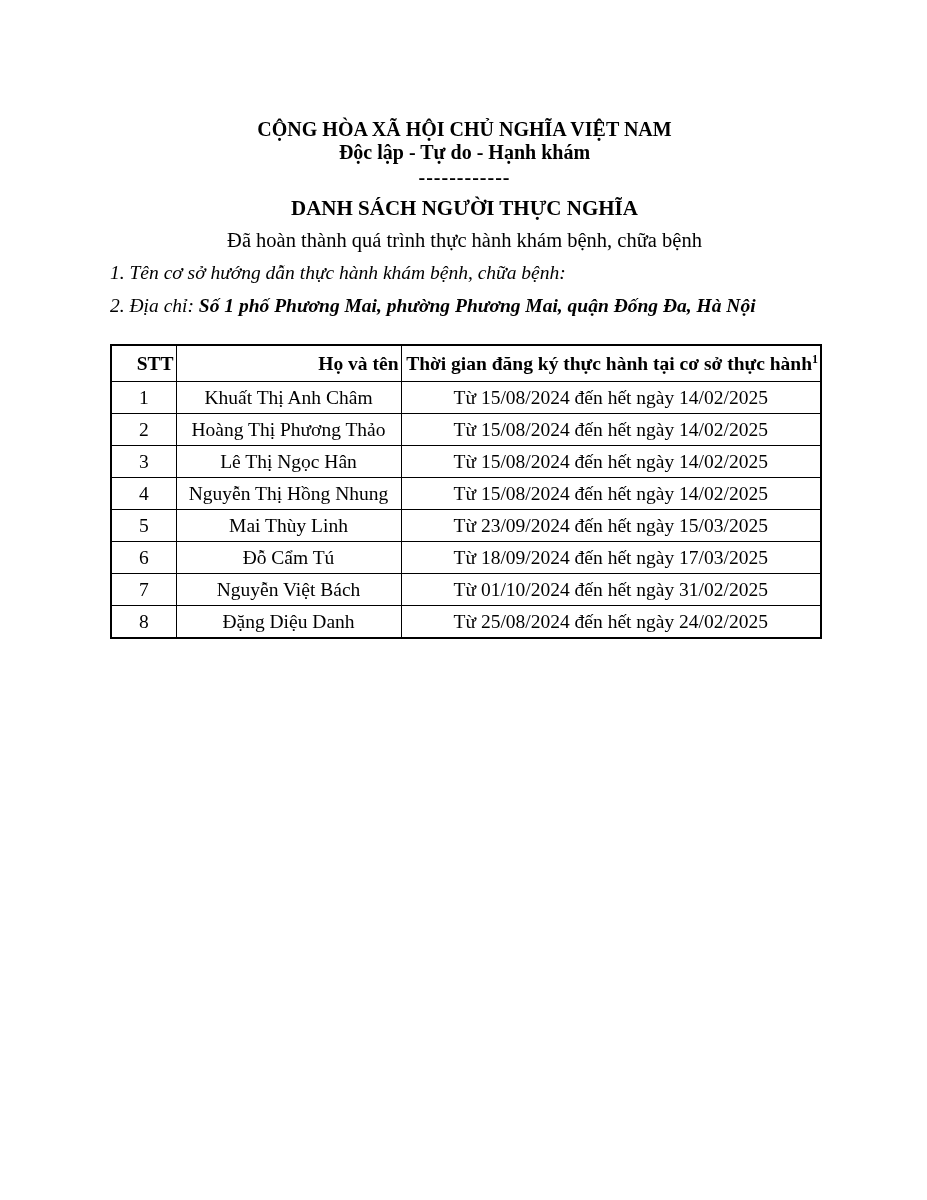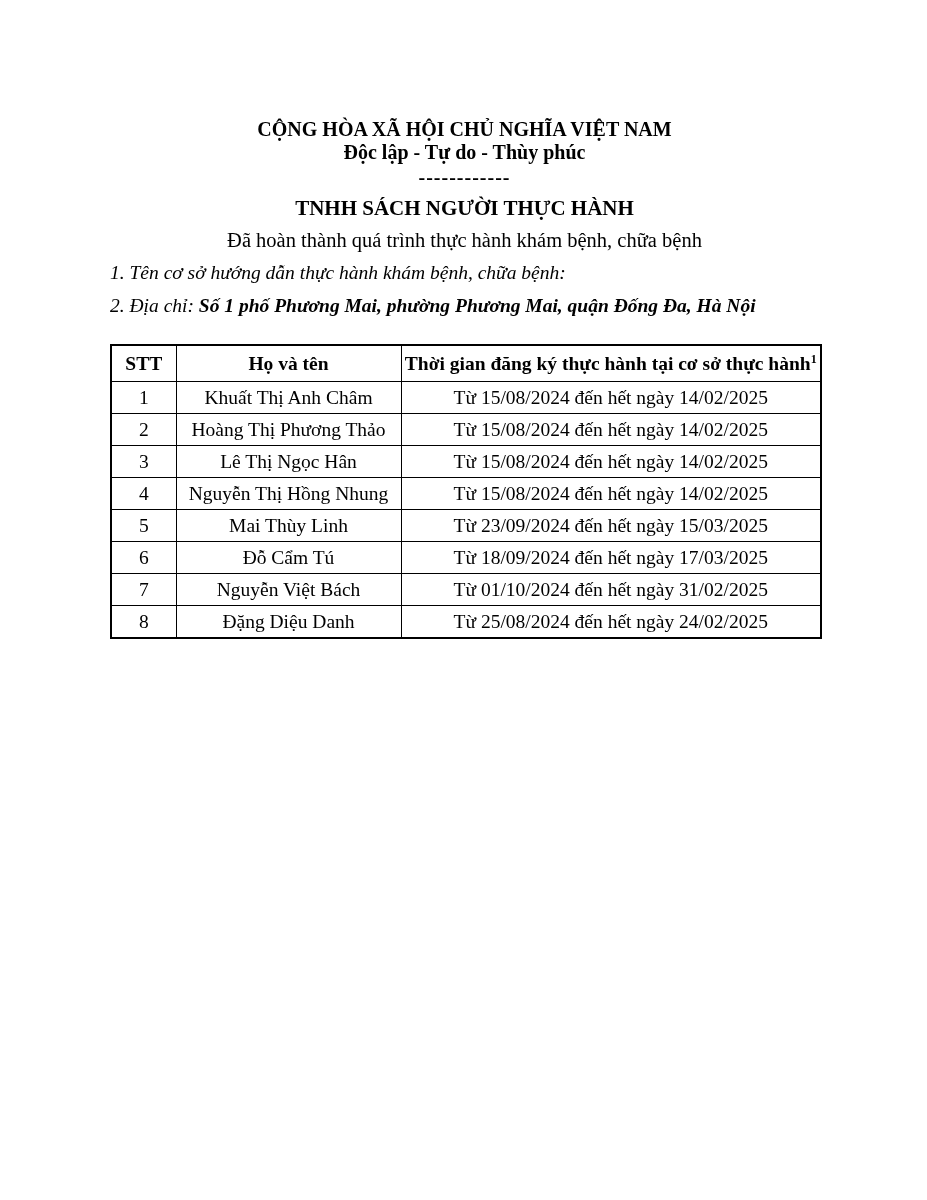--- a/index.html
+++ b/index.html
@@ -69,44 +69,45 @@
     text-align: center;
     vertical-align: middle;
     padding: 0 2px;
     overflow: hidden;
     white-space: nowrap;
   }
   .practice-table th {
     font-size: 19.5px;
     font-weight: bold;
     height: 35px;
+    text-align: right;
   }
   .practice-table td {
     font-size: 19.5px;
     font-weight: normal;
     height: 31px;
   }
   .practice-table sup {
     font-size: 12px;
     vertical-align: super;
     line-height: 0;
   }
 </style>
 </head>
 <body>
 
 <div class="page">
 
   <div class="center motto-line1">CỘNG HÒA XÃ HỘI CHỦ NGHĨA VIỆT NAM</div>
 
-  <div class="center motto-line2">Độc lập - Tự do - Thùy phúc</div>
+  <div class="center motto-line2">Độc lập - Tự do - Hạnh khám</div>
 
   <div class="center separator">------------</div>
 
-  <div class="center doc-title">TNHH SÁCH NGƯỜI THỰC HÀNH</div>
+  <div class="center doc-title">DANH SÁCH NGƯỜI THỰC NGHĨA</div>
 
   <div class="center doc-subtitle">Đã hoàn thành quá trình thực hành khám bệnh, chữa bệnh</div>
 
   <p class="para">1. Tên cơ sở hướng dẫn thực hành khám bệnh, chữa bệnh:</p>
 
 
   <p class="para"><span>2. Địa chỉ: </span><span class="bold">Số 1 phố Phương Mai, phường Phương Mai, quận Đống Đa, Hà Nội</span></p>
 
 
   <table class="practice-table">

